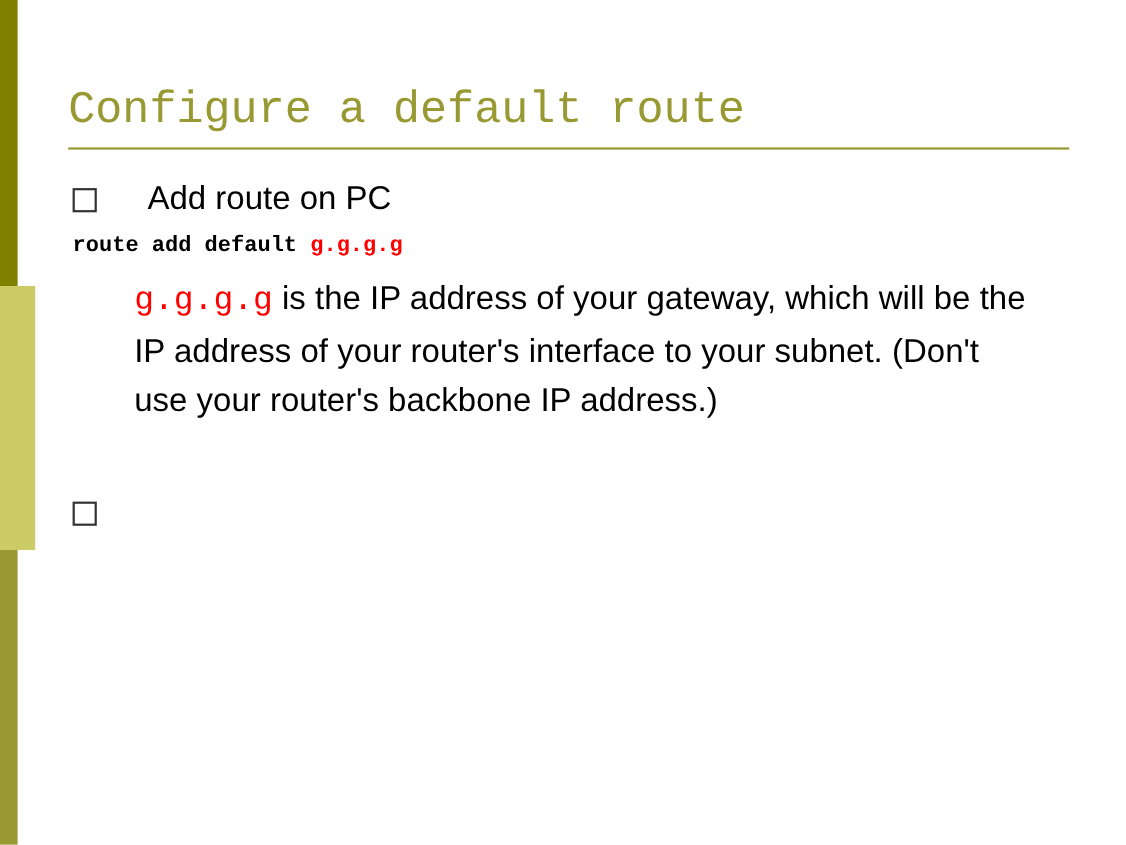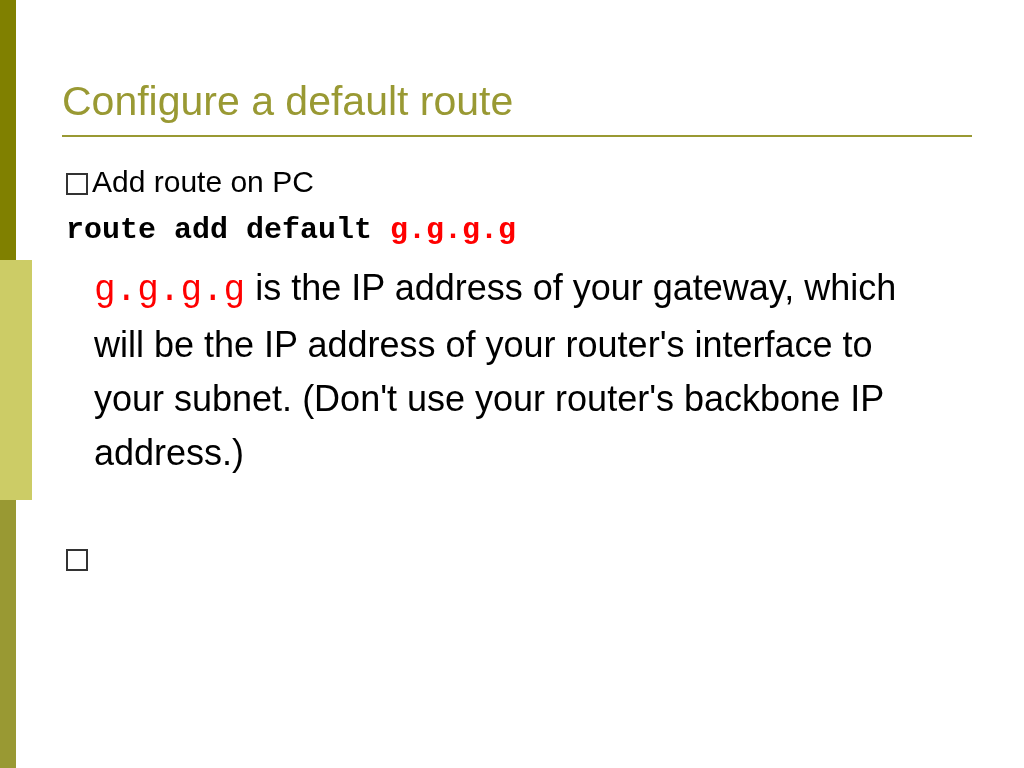--- a/index.html
+++ b/index.html
@@ -35,61 +35,62 @@
       height: 268px;
       background: #999933;
     }
     .content {
       position: absolute;
       left: 62px;
       top: 78px;
       right: 48px;
     }
     .title {
-      font-family: Liberation Sans, sans-serif;
+      font-family: Liberation Mono, monospace;
       font-size: 41px;
       font-weight: 400;
       color: #999933;
       padding-bottom: 10px;
       border-bottom: 2px solid #999933;
       margin-bottom: 28px;
       width: 910px;
     }
     .bullet-line {
       font-size: 30px;
       color: #000;
       margin-top: 10px;
       display: flex;
       align-items: baseline;
+      gap: 42px;
     }
     .bullet-square {
       display: inline-block;
       width: 22px;
       height: 22px;
       border: 2px solid #333;
       margin-right: 4px;
       margin-left: 4px;
       flex-shrink: 0;
       position: relative;
       top: 3px;
     }
     .command-line {
       font-family: 'Courier New', Courier, monospace;
       font-weight: bold;
-      font-size: 30px;
+      font-size: 20px;
       color: #000;
       margin-top: 14px;
       margin-left: 4px;
     }
     .red { color: #ff0000; }
     .explain {
-      font-size: 36px;
+      font-size: 30px;
       color: #000;
       margin-top: 14px;
-      margin-left: 32px;
+      margin-left: 60px;
       margin-right: 40px;
       line-height: 1.5;
     }
     .mono { font-family: 'Courier New', Courier, monospace; }
     .gap { height: 56px; }
   </style>
 </head>
 <body>
 
 <div class="left-bar-dark"></div>

